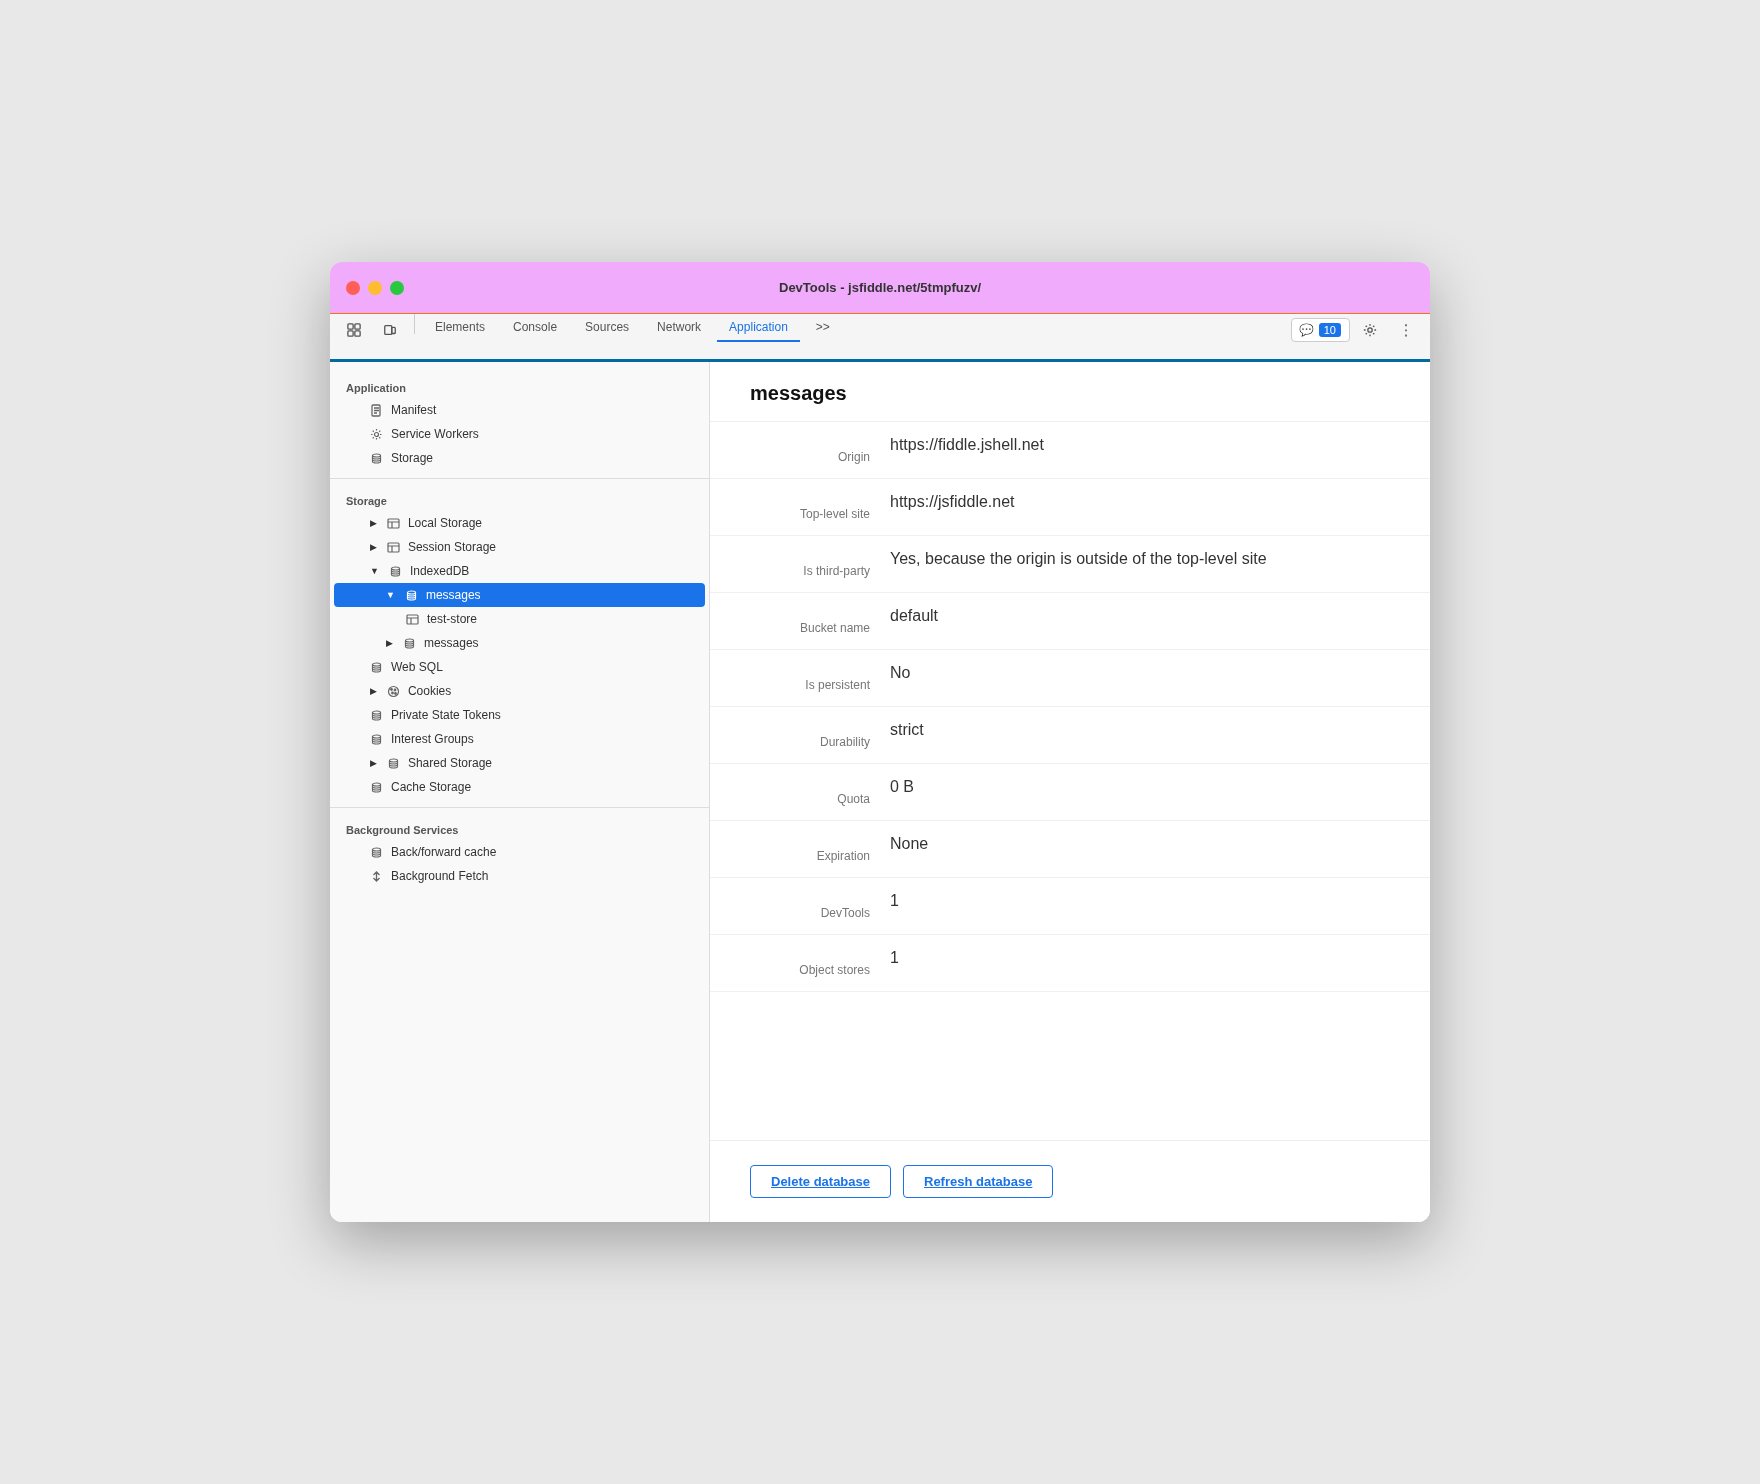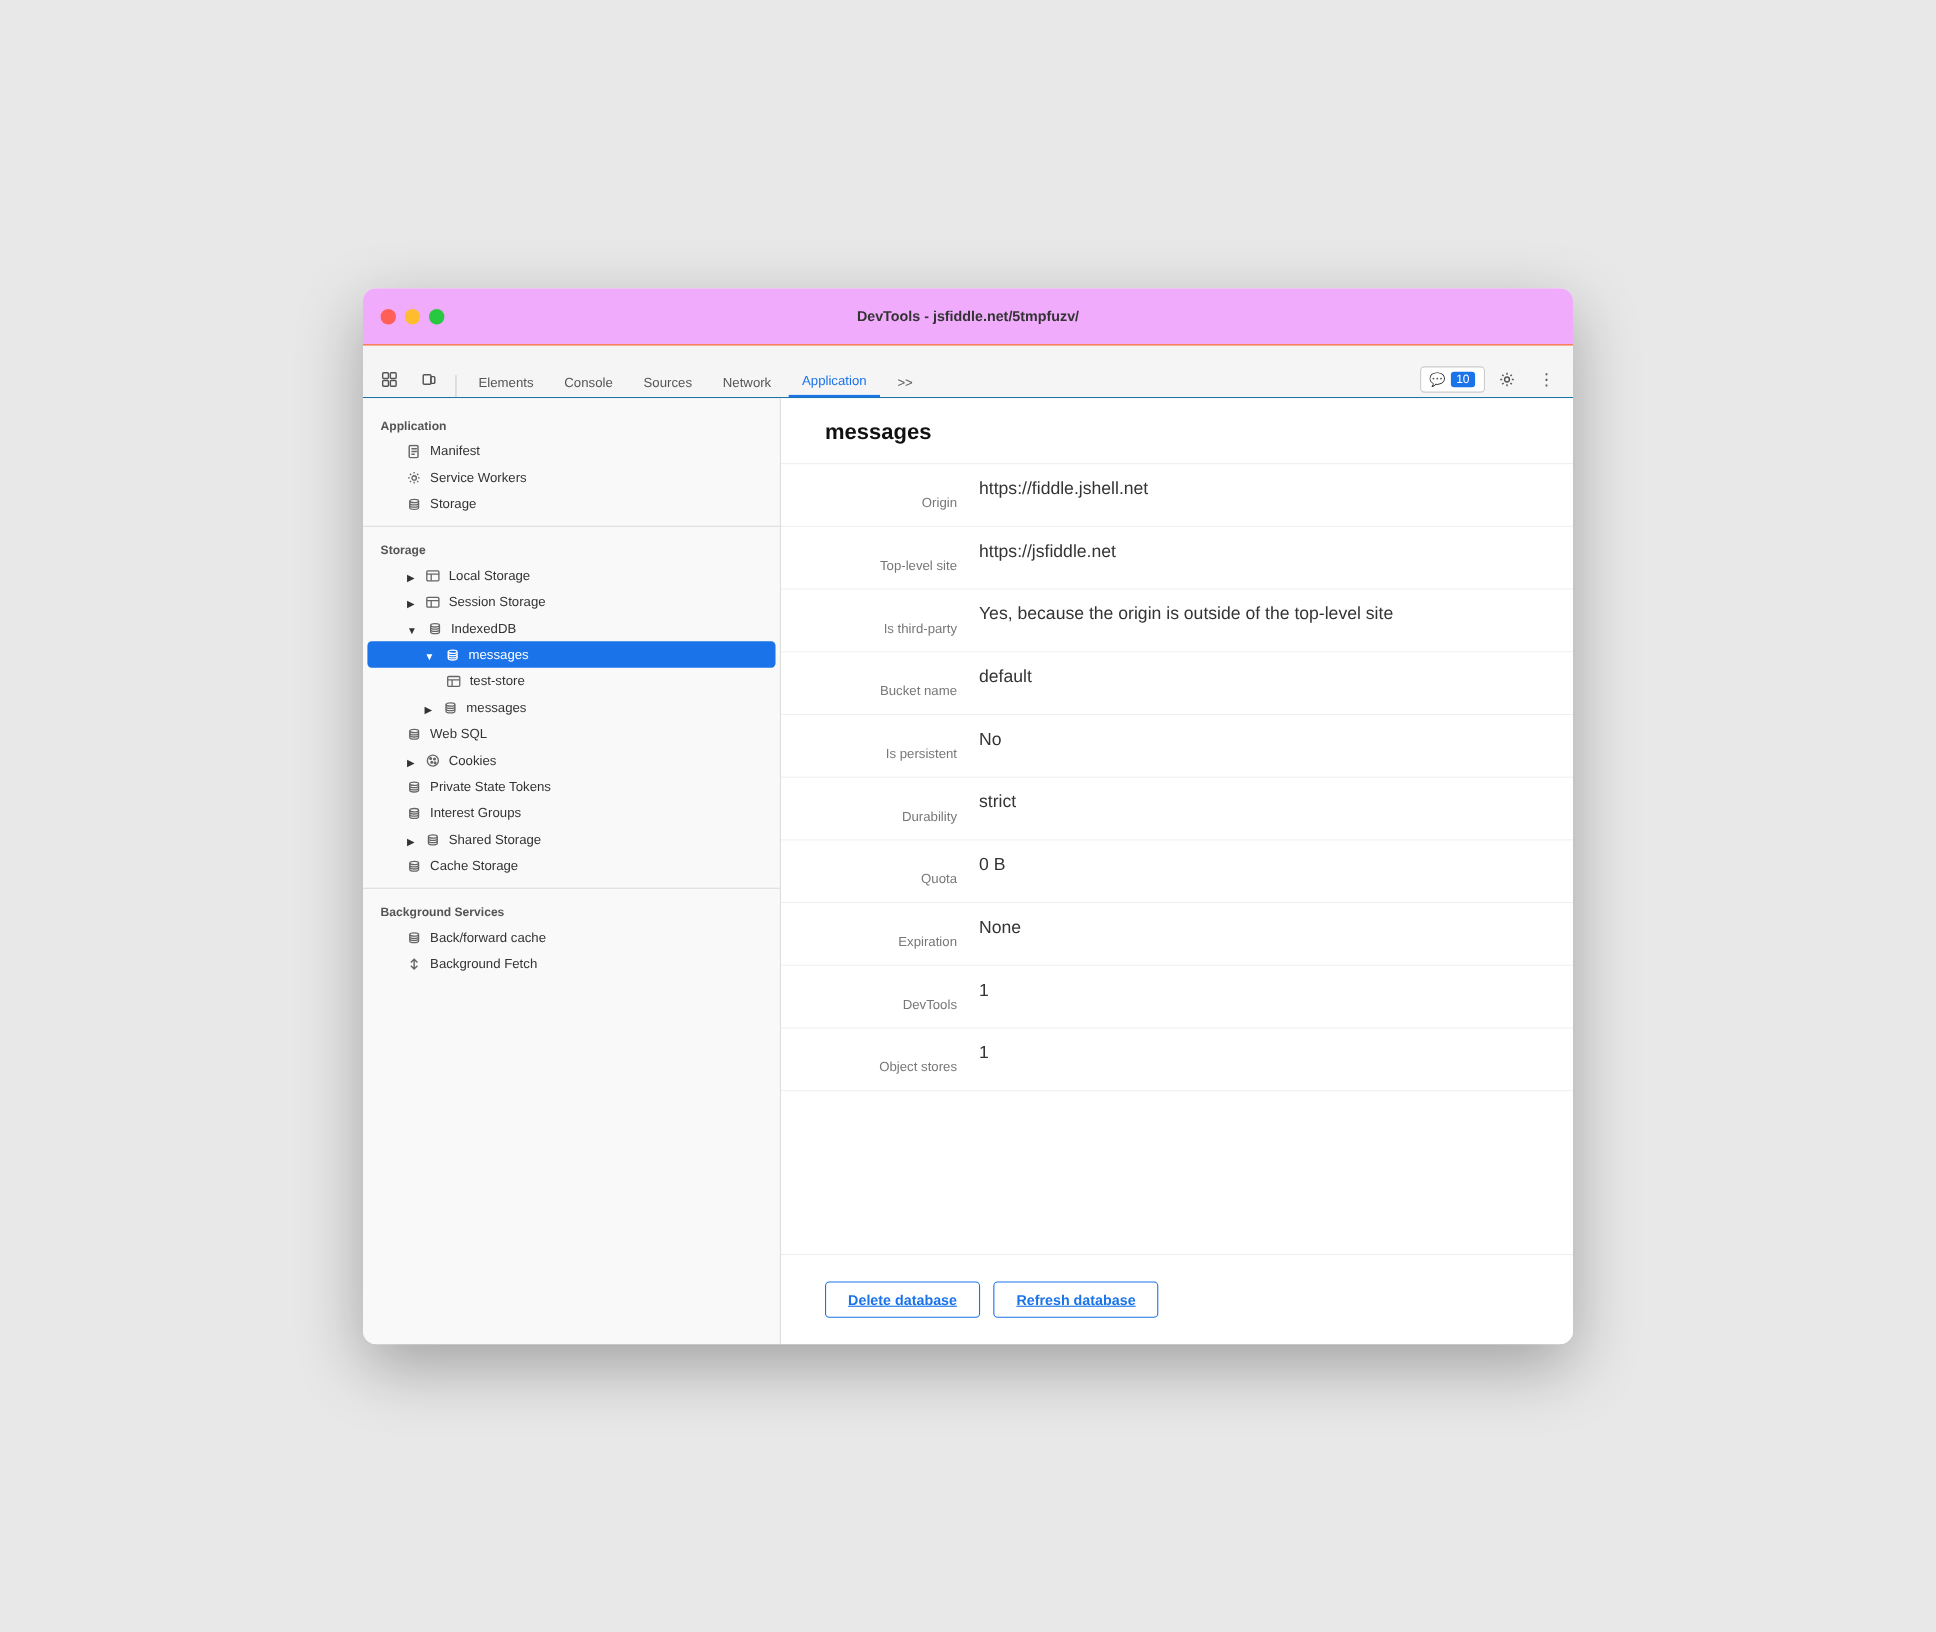--- a/index.html
+++ b/index.html
@@ -46,23 +46,23 @@
       left: 50%;
       transform: translateX(-50%);
       font-size: 13px;
       font-weight: 600;
       color: #333;
     }
     .toolbar {
       background: #f5f5f5;
       height: 48px;
       display: flex;
-      align-items: flex-end;
+      align-items: flex-start;
       padding: 0 8px;
-      border-bottom: 1px solid #0369a1;
+      border-bottom: 3px solid #0369a1;
       gap: 4px;
     }
     .toolbar-icon-btn {
       width: 32px;
       height: 32px;
       display: flex;
       align-items: center;
       justify-content: center;
       border: none;
       background: none;
@@ -130,21 +130,21 @@
       padding: 12px 0;
     }
     .sidebar-section-label {
       font-size: 11px;
       font-weight: 600;
       color: #555;
       padding: 8px 16px 4px 16px;
     }
     .sidebar-item {
       display: flex;
-      align-items: flex-end;
+      align-items: center;
       gap: 8px;
       padding: 5px 16px 5px 24px;
       font-size: 12px;
       color: #333;
       cursor: pointer;
       border-radius: 4px;
       margin: 0 4px;
     }
     .sidebar-item.active {
       background: #1a73e8;

